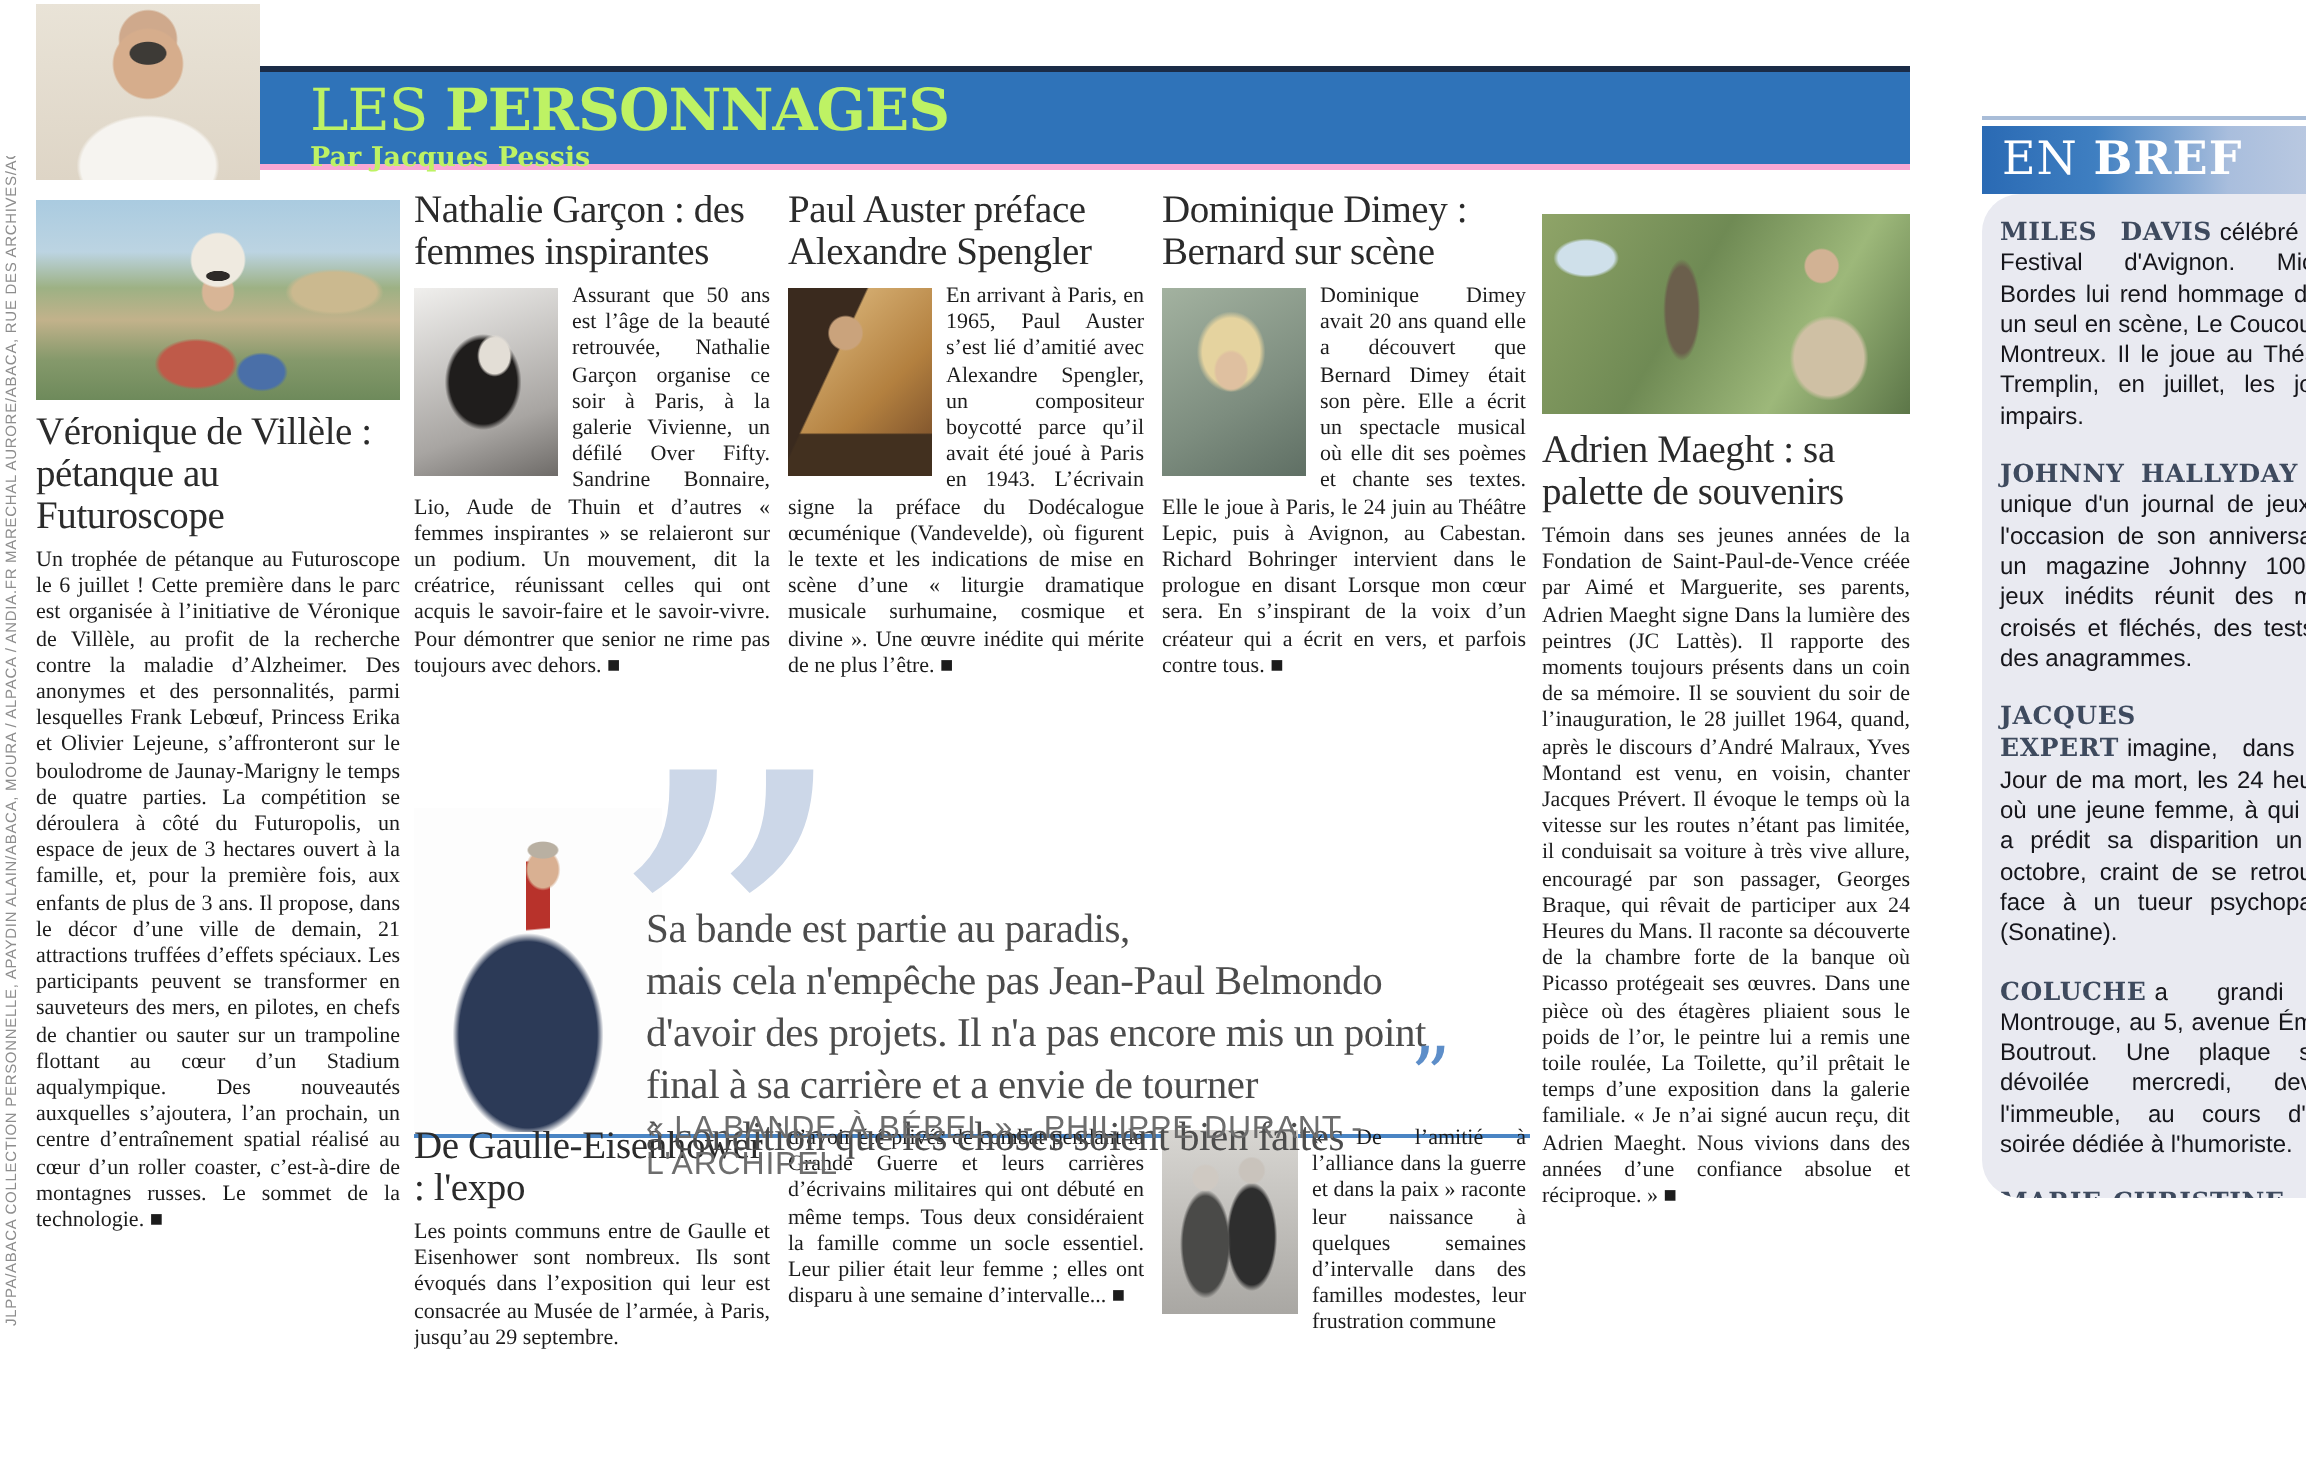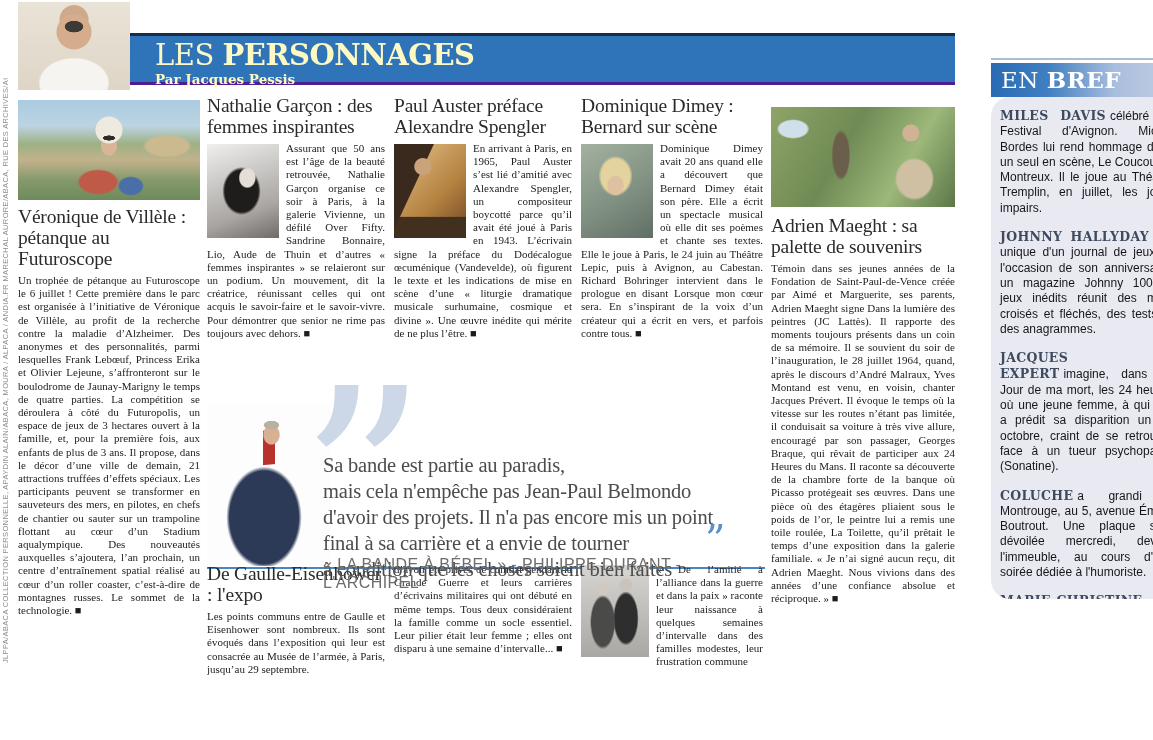--- a/index.html
+++ b/index.html
@@ -7,21 +7,21 @@
         font-family:"Liberation Serif",serif;color:#1c1c1c;}
 
   
   .vcredit{position:absolute;left:1px;top:78px;height:585px;
            writing-mode:vertical-rl;transform:rotate(180deg);
            font-family:"Liberation Sans",sans-serif;font-size:7.5px;color:#8d8d8d;
            letter-spacing:.35px;white-space:nowrap;overflow:hidden;}
 
   
   .banner{position:absolute;left:75px;top:33px;width:880px;height:52px;background:#2f73b9;
-          border-top:3px solid #1b2c47;border-bottom:3px solid #4c1d95;color:#fef9c3;
+          border-top:3px solid #1b2c47;border-bottom:3px solid #f9a8d4;color:#bef264;
           padding-left:80px;box-sizing:border-box;}
   .banner h1{margin:4px 0 0 0;font-family:"DejaVu Serif",serif;font-size:29px;line-height:30px;
              font-weight:400;letter-spacing:-.5px;}
   .banner h1 b{font-weight:700;}
   .banner .byline{font-family:"DejaVu Serif",serif;font-weight:700;font-size:13.5px;margin-top:1px;}
   .pessis{position:absolute;left:18px;top:2px;width:112px;height:88px;z-index:3;
           background:
             radial-gradient(ellipse 16px 10px at 50% 28%,#3d3a36 0 55%,transparent 60%),
             radial-gradient(circle at 50% 34%,#d6ad8c 0 17px,transparent 18px),
             radial-gradient(circle at 50% 20%,#cfa98c 0 14px,transparent 15px),

